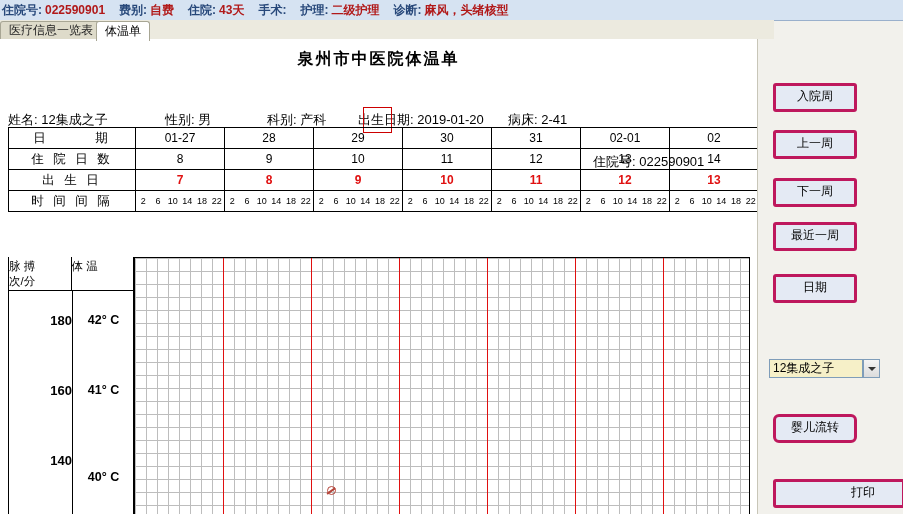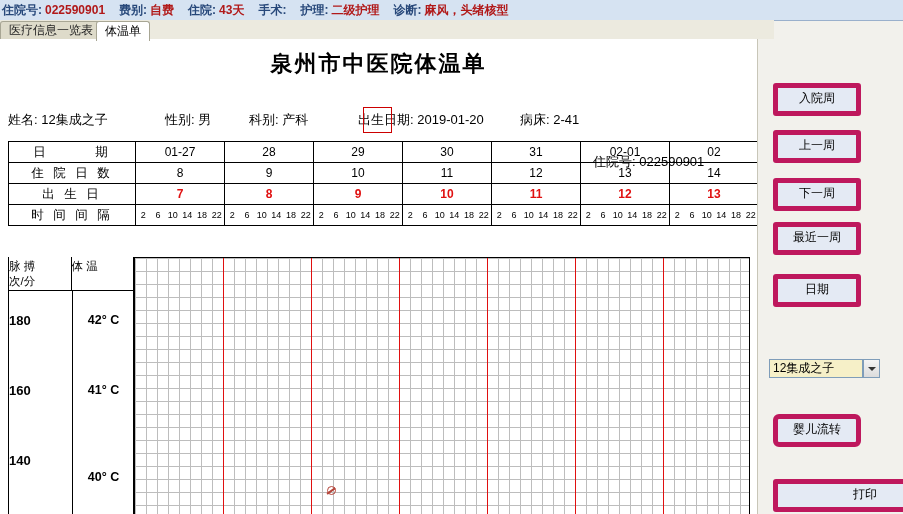--- a/index.html
+++ b/index.html
@@ -91,60 +91,60 @@
     left: 0; top: 39px;
     width: 757px;
     height: 475px;
     background: #ffffff;
     border-right: 1px solid #c8c6b8;
     overflow: hidden;
   }
   .sheet-title {
     margin-top: 10px;
     text-align: center;
-    font-size: 22px;
+    font-size: 16px;
     font-weight: bold;
     font-family: "DejaVu Serif", serif;
     letter-spacing: 2px;
     color: #000;
   }
 
   
   .patient-line {
     position: absolute;
     left: 8px;
     top: 72px;
     width: 740px;
     height: 20px;
     font-size: 13px;
     white-space: nowrap;
   }
   .patient-line span.fld { position: absolute; top: 0; }
   .pf0 { left: 0px; }
   .pf1 { left: 157px; }
-  .pf2 { left: 241px; }
+  .pf2 { left: 259px; }
   .pf3 { left: 350px; }
-  .pf4 { left: 500px; margin-left: 12px; }
+  .pf4 { left: 500px; }
   .pf5 { left: 585px; margin-top: 42px; }
 
   .birth-highlight {
     position: absolute;
     left: 355px;
     top: -4px;
     width: 29px;
     height: 26px;
     border: 1px solid #cc0000;
     box-sizing: border-box;
   }
 
   
   .gridwrap {
     position: absolute;
     left: 8px;
-    top: 102px;
+    top: 88px;
     width: 742px;
   }
   table.hdr {
     border-collapse: collapse;
     table-layout: fixed;
     width: 742px;
     font-size: 12px;
   }
   table.hdr td {
     border: 1px solid #000;
@@ -221,21 +221,21 @@
   .axis-col .divider {
     position: absolute;
     left: 63px; top: 0; bottom: 0;
     width: 1px;
     background: #000;
   }
   .axis-col .pulse-tick {
     position: absolute;
     width: 63px;
     left: 0;
-    text-align: left;
+    text-align: right;
     font-size: 13px;
     font-weight: bold;
   }
   .axis-col .temp-tick {
     position: absolute;
     left: 63px;
     width: 63px;
     text-align: center;
     font-size: 12.5px;
     font-weight: bold;
@@ -291,21 +291,21 @@
     width: 145px;
     height: 475px;
     background: #f2f1ec;
   }
   .sidebtn {
     position: absolute;
     left: 15px;
     width: 78px;
     height: 23px;
     background: #e4eaf4;
-    border: 5px solid #be185d;
+    border: 3px solid #be185d;
     border-radius: 3px;
     font-size: 12px;
     color: #000;
     text-align: center;
     line-height: 21px;
     cursor: pointer;
     font-family: "Liberation Sans", sans-serif;
   }
   #sb0 { top: 44px; }
   #sb1 { top: 91px; }

